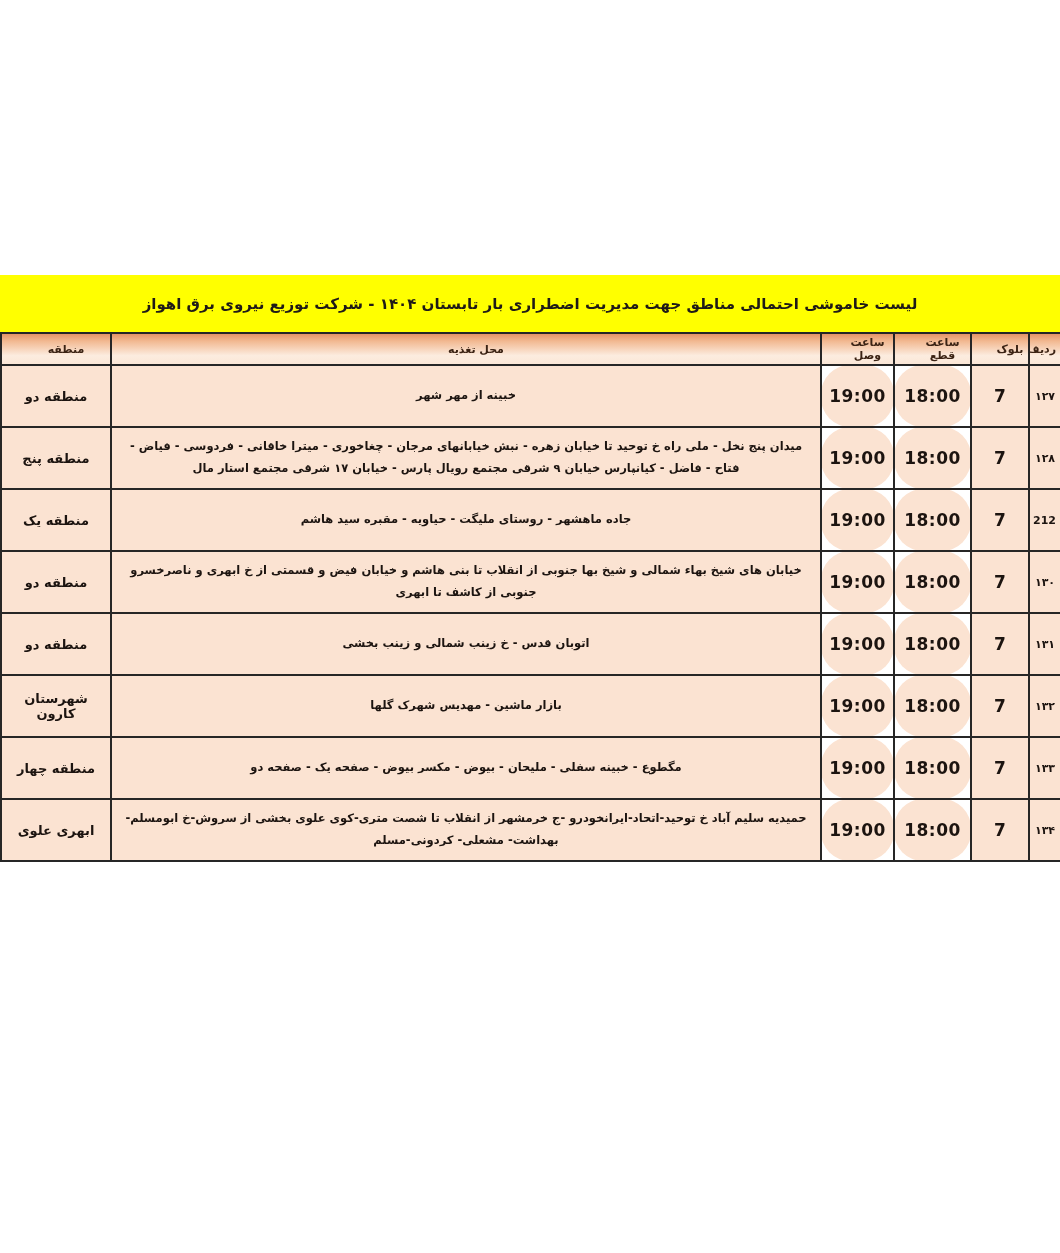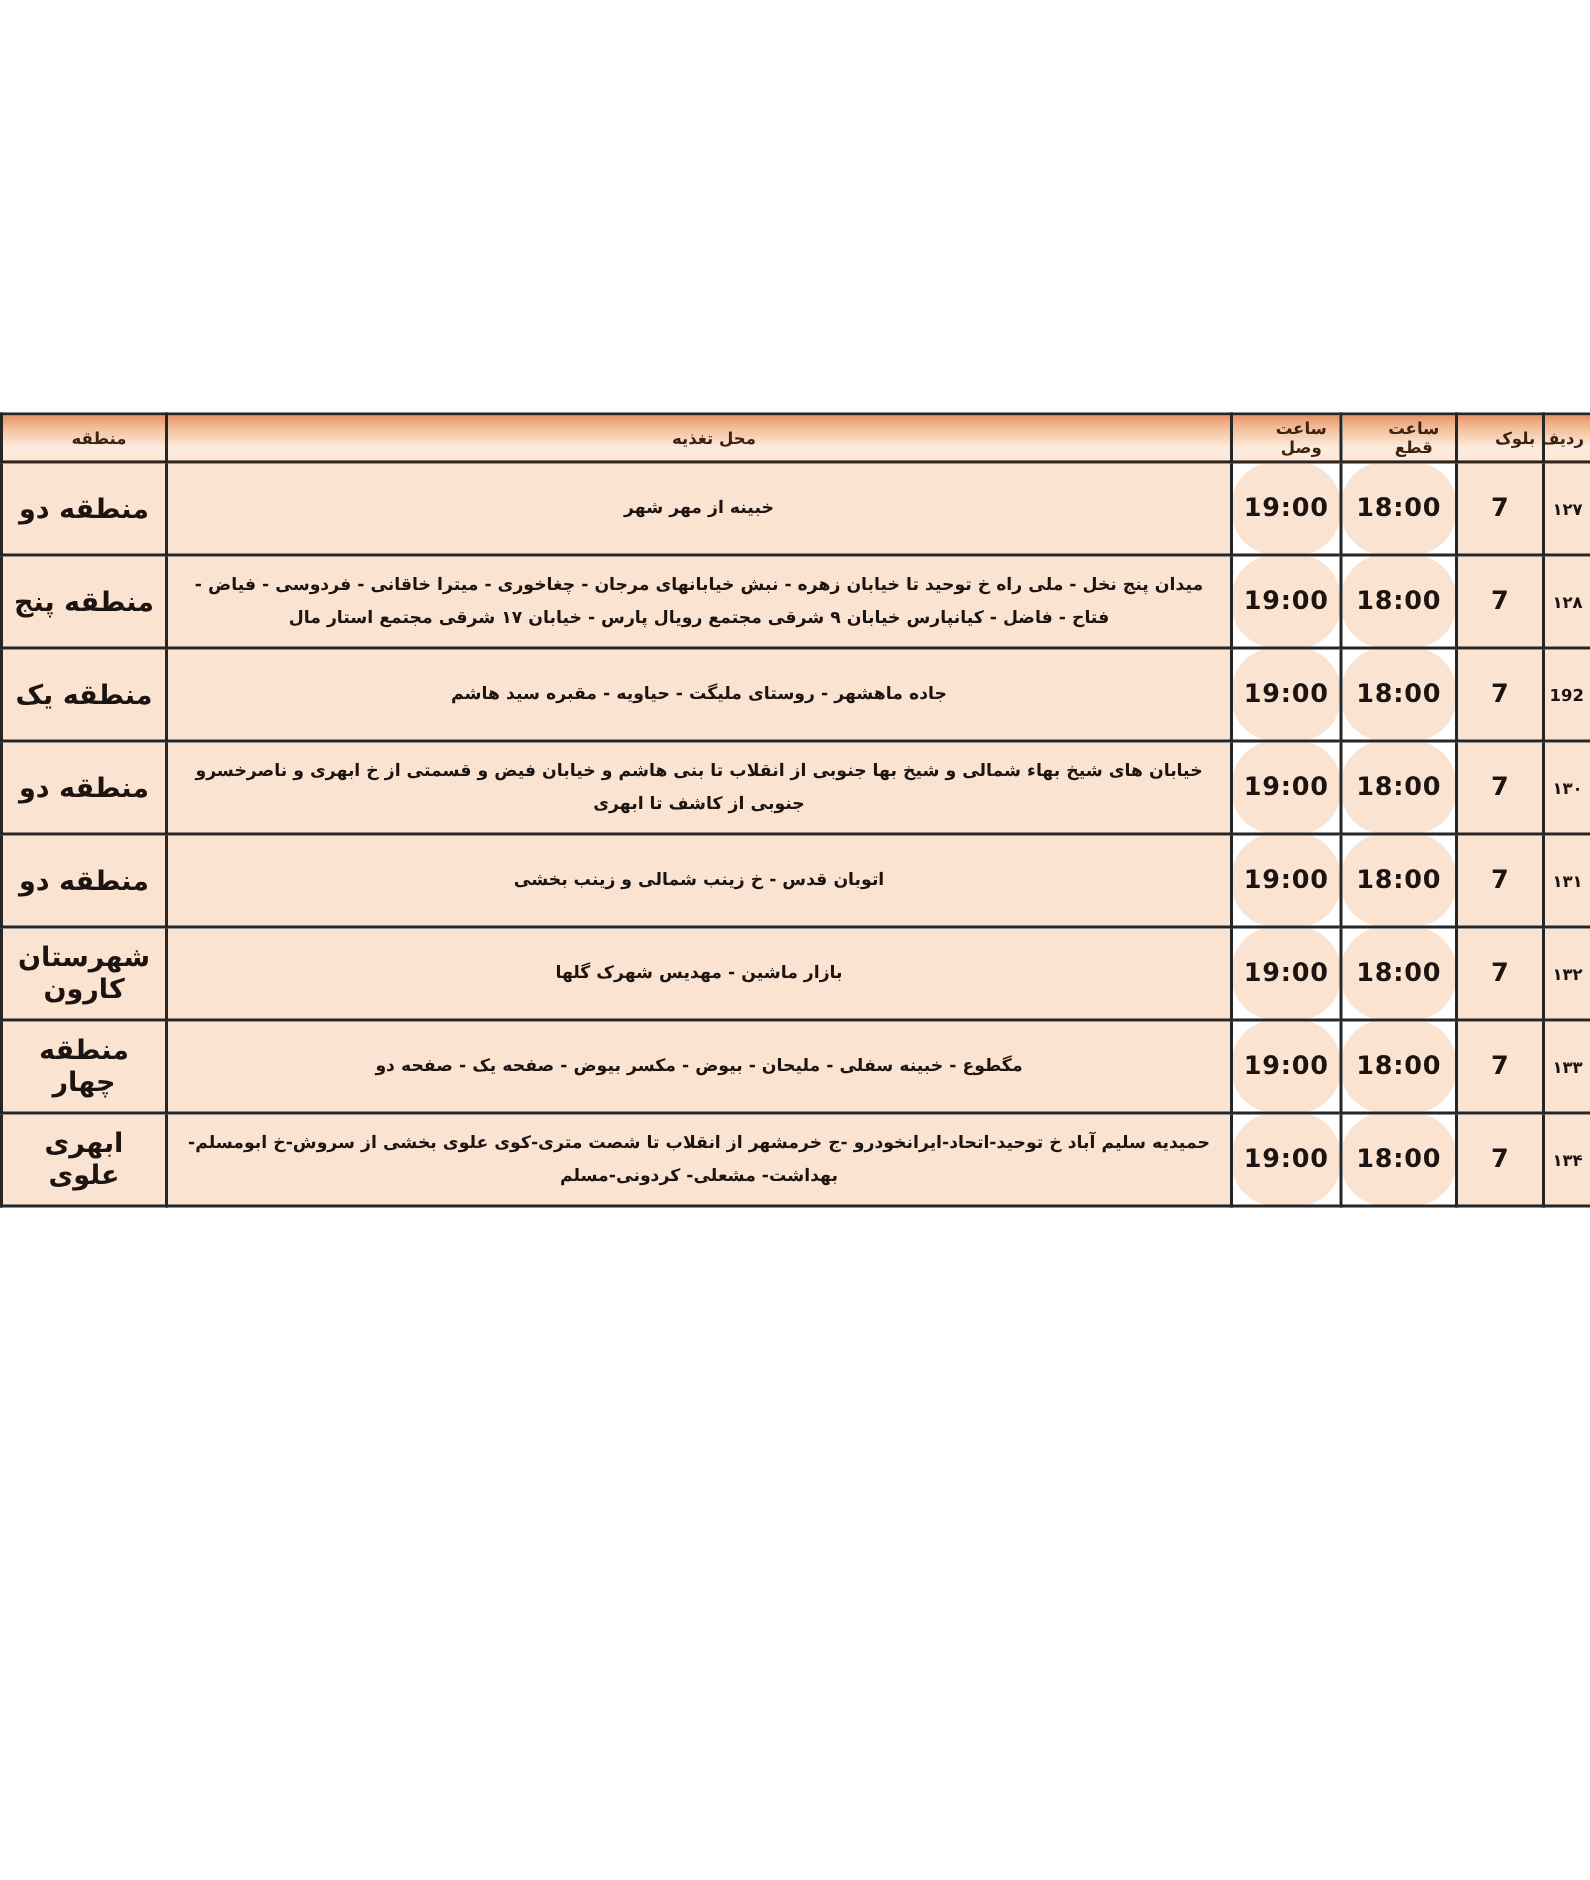--- a/index.html
+++ b/index.html
@@ -92,37 +92,40 @@
     letter-spacing: 0.5px;
     border-radius: 29px;
   }
   td.c-loc {
     font-size: 11.5px;
     font-weight: bold;
     line-height: 1.9;
     padding: 2px 8px;
   }
   td.c-region {
-    font-size: 18px;
+    font-size: 13px;
     font-weight: bold;
   }
   
   col.w-rownum  { width: 32px; }
   col.w-block   { width: 58px; }
   col.w-cut     { width: 77px; }
   col.w-recon   { width: 73px; }
   col.w-loc     { width: 710px; }
   col.w-region  { width: 110px; }
 </style>
 </head>
 <body>
 
 <div class="page">
   <div class="content">
 
+    <div class="banner-yellow">
+      <span>لیست خاموشی احتمالی مناطق جهت مدیریت اضطراری بار تابستان ۱۴۰۴ - شرکت توزیع نیروی برق اهواز</span>
+    </div>
 
 
     <table class="outage">
       <colgroup>
         <col class="w-rownum">
           <col class="w-block">
           <col class="w-cut">
         <col class="w-recon">
           <col class="w-loc">
           <col class="w-region">
@@ -148,21 +151,21 @@
         </tr>
         <tr>
           <td class="c-rownum">۱۲۸</td>
           <td class="c-block">7</td>
           <td class="c-time">18:00</td>
           <td class="c-time">19:00</td>
           <td class="c-loc">میدان پنج نخل - ملی راه خ توحید تا خیابان زهره - نبش خیابانهای  مرجان - چغاخوری - میترا خاقانی - فردوسی - فیاض - فتاح - فاضل - کیانپارس خیابان ۹ شرقی مجتمع رویال پارس - خیابان ۱۷ شرقی مجتمع استار مال</td>
           <td class="c-region">منطقه پنج</td>
         </tr>
         <tr>
-          <td class="c-rownum">192</td>
+          <td class="c-rownum">212</td>
           <td class="c-block">7</td>
           <td class="c-time">18:00</td>
           <td class="c-time">19:00</td>
           <td class="c-loc">جاده ماهشهر - روستای ملیگت - حیاویه - مقبره سید هاشم</td>
           <td class="c-region">منطقه یک</td>
         </tr>
         <tr>
           <td class="c-rownum">۱۳۰</td>
           <td class="c-block">7</td>
           <td class="c-time">18:00</td>

